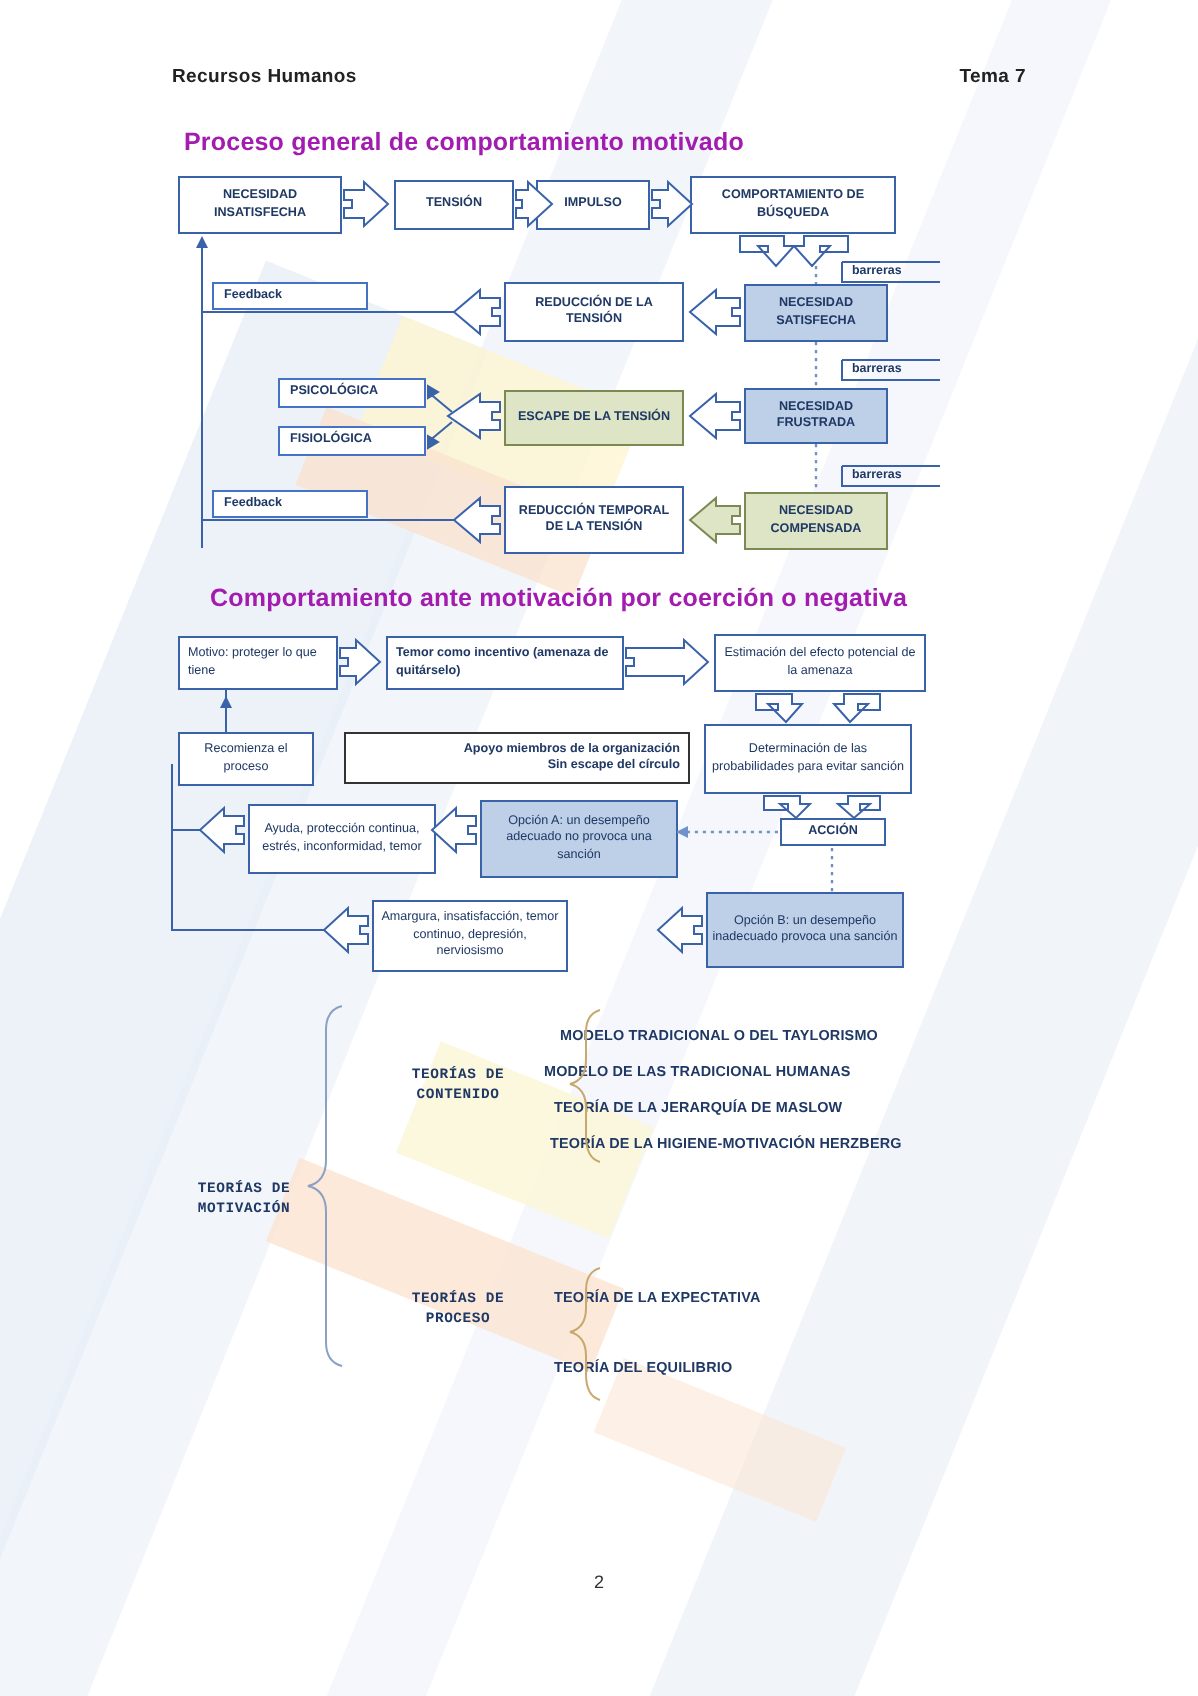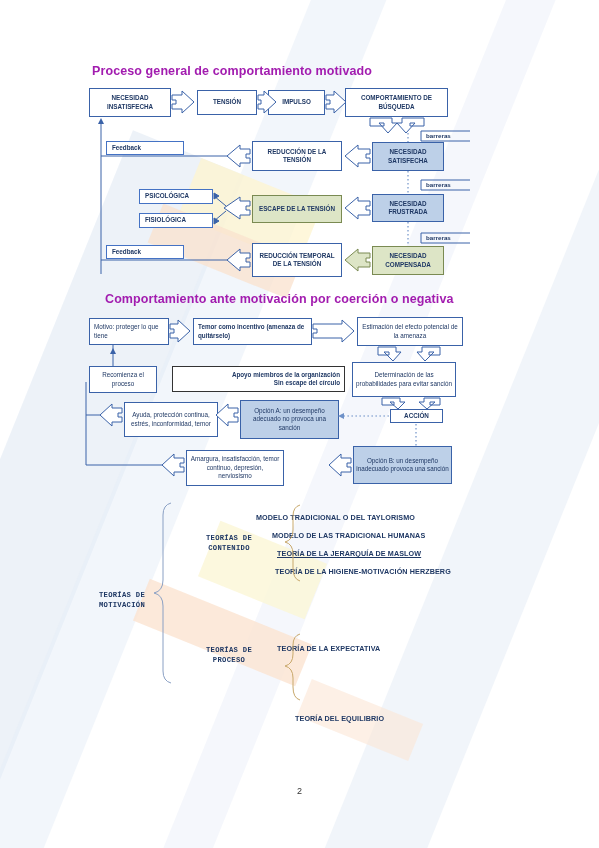--- a/index.html
+++ b/index.html
@@ -53,20 +53,24 @@
   <div class="wm b1"></div>
   <div class="wm b2"></div>
   <div class="wm b3"></div>
   <div class="wm b4"></div>
   <div class="wm y1"></div>
   <div class="wm y2"></div>
   <div class="wm o1"></div>
   <div class="wm o2"></div>
   <div class="wm o3"></div>
 
+  <div class="hdr">
+    <span>Recursos Humanos</span>
+    <span>Tema 7</span>
+  </div>
 
   <div class="sect-title" id="t1">Proceso general de comportamiento motivado</div>
 
   <div class="bx" style="left:89px;top:88px;width:82px;height:29px;">NECESIDAD INSATISFECHA</div>
   <div class="bx" style="left:197px;top:90px;width:60px;height:25px;">TENSIÓN</div>
   <div class="bx" style="left:268px;top:90px;width:57px;height:25px;">IMPULSO</div>
   <div class="bx" style="left:345px;top:88px;width:103px;height:29px;">COMPORTAMIENTO DE BÚSQUEDA</div>
 
   <div class="lbl" style="left:426px;top:132px;">barreras</div>
   <div class="lbl" style="left:426px;top:181px;">barreras</div>
@@ -108,27 +112,27 @@
   <div class="bx" style="left:186px;top:450px;width:98px;height:36px;font-weight:normal;">Amargura, insatisfacción, temor continuo, depresión, nerviosismo</div>
   <div class="bx blue" style="left:353px;top:446px;width:99px;height:38px;font-weight:normal;">Opción B: un desempeño inadecuado provoca una sanción</div>
 
   <div class="tree-lbl" style="left:86px;top:590px;width:72px;">
     <div>TEORÍAS DE MOTIVACIÓN</div>
   </div>
 
   <div class="tree-lbl" style="left:196px;top:533px;width:66px;">TEORÍAS DE CONTENIDO</div>
   <div class="tree-lbl" style="left:196px;top:645px;width:66px;">TEORÍAS DE PROCESO</div>
 
-  <div class="leaf" style="left:256px;top:513px;">MODELO TRADICIONAL O DEL TAYLORISMO</div>
+  <div class="leaf" style="left:280px;top:513px;">MODELO TRADICIONAL O DEL TAYLORISMO</div>
   <div class="leaf" style="left:272px;top:531px;">MODELO  DE LAS TRADICIONAL HUMANAS</div>
-  <div class="leaf" style="left:277px;top:549px;text-decoration:underline;">TEORÍA DE LA JERARQUÍA DE MASLOW</div>
+  <div class="leaf" style="left:277px;top:549px;">TEORÍA DE LA JERARQUÍA DE MASLOW</div>
   <div class="leaf" style="left:275px;top:567px;">TEORÍA DE LA HIGIENE-MOTIVACIÓN HERZBERG</div>
 
   <div class="leaf" style="left:277px;top:644px;">TEORÍA DE LA EXPECTATIVA</div>
-  <div class="leaf" style="left:277px;top:714px;margin-left:18px;">TEORÍA DEL EQUILIBRIO</div>
+  <div class="leaf" style="left:277px;top:679px;">TEORÍA DEL EQUILIBRIO</div>
 
   <svg class="ov" viewBox="0 0 599 848">
     <defs>
       <style>
         .bl{fill:#fff;stroke:#3a62a8;stroke-width:1;}
         .ln{stroke:#3a62a8;stroke-width:1;fill:none;}
         .dot{stroke:#6f92c8;stroke-width:1.2;stroke-dasharray:1.6 2.4;fill:none;}
         .br{stroke:#c8a86b;stroke-width:1;fill:none;}
         .brb{stroke:#8aa0c4;stroke-width:1;fill:none;}
       </style>

